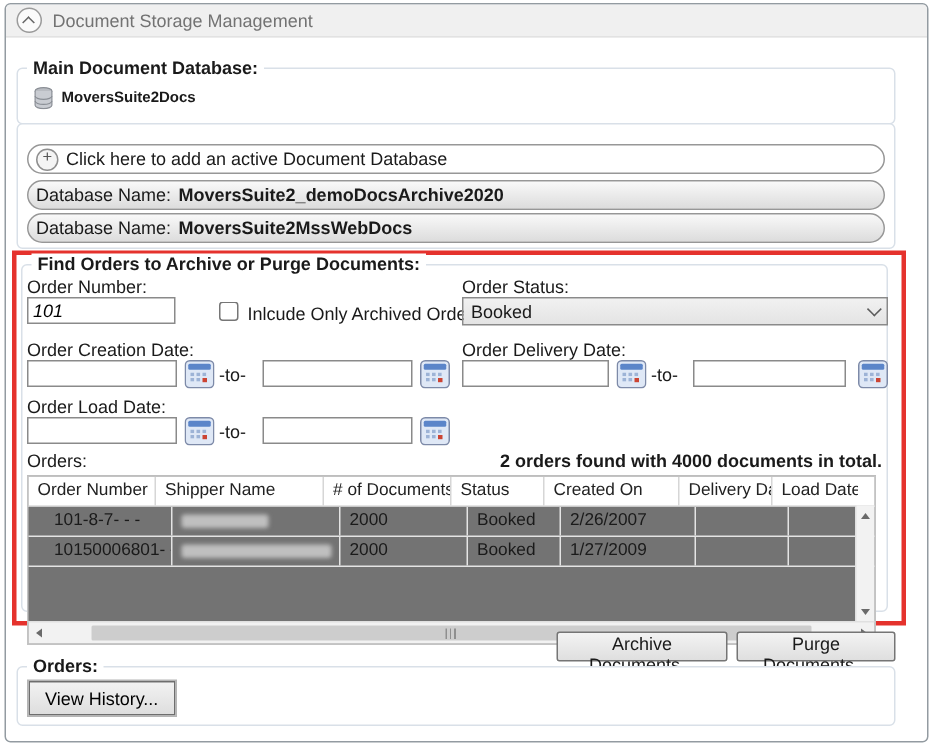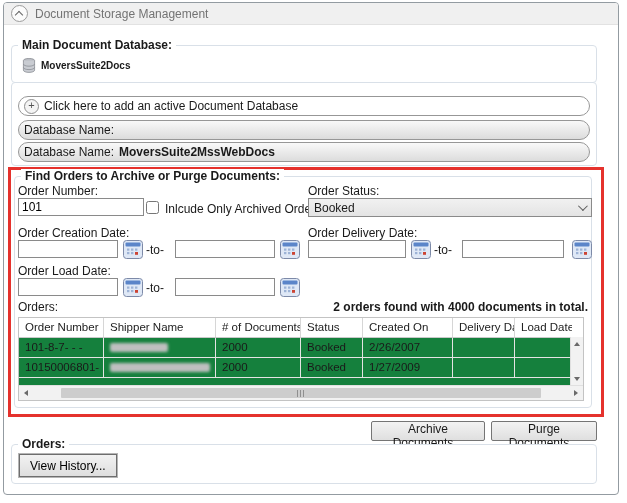--- a/index.html
+++ b/index.html
@@ -30,24 +30,24 @@
   .red-box{position:absolute;left:4px;top:164px;width:596px;height:250px;border:3px solid #e5322d;box-sizing:border-box;background:#fff;}
   .g-find{position:absolute;left:3px;top:6px;width:578px;height:232px;border:1px solid #d9e0e8;border-radius:4px;box-sizing:border-box;}
   .lbl{position:absolute;font-size:12px;white-space:nowrap;}
   .txt{position:absolute;height:18px;border:1px solid #8a8a8a;background:#fff;font-family:"Liberation Sans",sans-serif;font-size:12px;padding:0 3px;box-sizing:border-box;border-radius:0;}
   .combo{position:absolute;left:293px;top:21px;width:284px;height:19px;border:1px solid #8a8a8a;background:linear-gradient(#f1f1f1,#e4e4e4);display:flex;align-items:center;justify-content:space-between;padding:0 6px 0 5px;box-sizing:border-box;cursor:pointer;}
   .combo .arrow{width:6px;height:6px;border-right:1.4px solid #5c5c5c;border-bottom:1.4px solid #5c5c5c;transform:rotate(45deg) translateY(-2px);}
   .cb{position:absolute;left:131px;top:24px;width:13px;height:13px;margin:0;accent-color:#555;}
   .cal-btn{position:absolute;width:21px;height:19px;padding:0;border:none;background:transparent;cursor:pointer;}
   .to-sep{position:absolute;font-size:12px;}
   
-  .orders-table{position:absolute;left:3px;top:140px;width:566px;height:84px;border:1px solid #c3c3c3;background:#15803d;box-sizing:border-box;}
+  .orders-table{position:absolute;left:3px;top:140px;width:566px;height:113px;border:1px solid #c3c3c3;background:#737373;box-sizing:border-box;}
   .thead{display:flex;height:19px;border-bottom:1px solid #c9c9c9;background:#fff;}
   .th{font-size:11.5px;color:#222;padding:3px 0 0 6px;border-right:1px solid #d6d6d6;box-sizing:border-box;white-space:nowrap;overflow:hidden;cursor:pointer;}
-  .trow{display:flex;height:19px;border-bottom:1px solid #e4e4e4;cursor:pointer;}
+  .trow{display:flex;height:19px;border-bottom:1px solid #e4e4e4;cursor:pointer;justify-content:flex-end;}
   .td{font-size:11.5px;padding:3px 0 0 6px;border-right:1px solid #e4e4e4;box-sizing:border-box;white-space:nowrap;overflow:hidden;}
   .c0{width:85px;} .c1{width:112px;} .c2{width:85px;} .c3{width:62px;} .c4{width:90px;} .c5{width:62px;} .c6{width:57px;border-right:none;}
   .redacted{display:inline-block;height:9px;margin-top:2px;background:#bfbfbf;border-radius:2px;filter:blur(1.5px);}
   .redacted.w1{width:58px;} .redacted.w2{width:100px;}
   .vscroll{position:absolute;top:19px;right:0;width:13px;bottom:15px;background:#f2f2f2;border-left:1px solid #e0e0e0;box-sizing:border-box;cursor:pointer;}
   .vscroll .up,.vscroll .dn{position:absolute;left:0;width:100%;height:13px;display:flex;align-items:center;justify-content:center;}
   .vscroll .up{top:0;} .vscroll .dn{bottom:0;}
   .tri-u{width:0;height:0;border-left:3.5px solid transparent;border-right:3.5px solid transparent;border-bottom:4.5px solid #6a6a6a;}
   .tri-d{width:0;height:0;border-left:3.5px solid transparent;border-right:3.5px solid transparent;border-top:4.5px solid #6a6a6a;}
   .tri-l{width:0;height:0;border-top:3.5px solid transparent;border-bottom:3.5px solid transparent;border-right:4.5px solid #6a6a6a;}
@@ -88,33 +88,34 @@
     </div>
   </div>
 
   <div class="group g-active">
     <div class="add-item">
       <span class="plus-icon">+</span>
       <span>Click here to add an active Document Database</span>
     </div>
     <div class="db-item i1">
       <span>Database Name: </span>
+        <b>MoversSuite2_demoDocsArchive2020</b>
     </div>
     <div class="db-item i2">
       <span>Database Name: </span>
         <b>MoversSuite2MssWebDocs</b>
     </div>
   </div>
 
   <div class="red-box">
     <div class="group g-find">
       <span class="group-label">Find Orders to Archive or Purge Documents:</span>
 
       <span class="lbl" style="left:3px;top:7px;">Order Number:</span>
-      <input class="txt" style="left: 3px; top: 21px; width: 126px;" value="101">
+      <input class="txt" style="left: 3px; top: 21px; width: 99px; font-style: italic;" value="101">
       <input type="checkbox" class="cb" style="">
       <span class="lbl" style="left:150px;top:25px;">Inlcude Only Archived Orders</span>
 
       <span class="lbl" style="left:293px;top:7px;">Order Status:</span>
       <div class="combo">
         <span>Booked</span>
         <span class="arrow"></span>
       </div>
 
       <span class="lbl" style="left:3px;top:49px;">Order Creation Date:</span>

